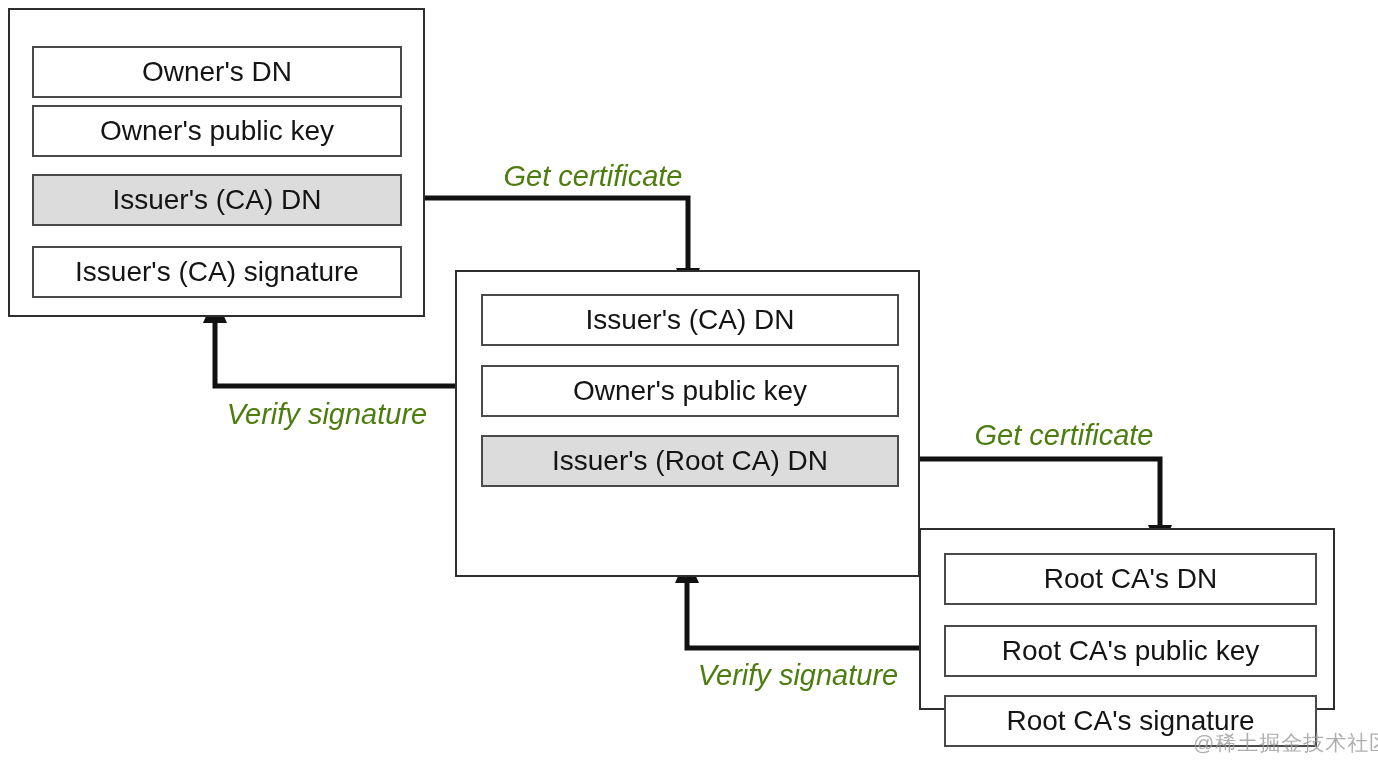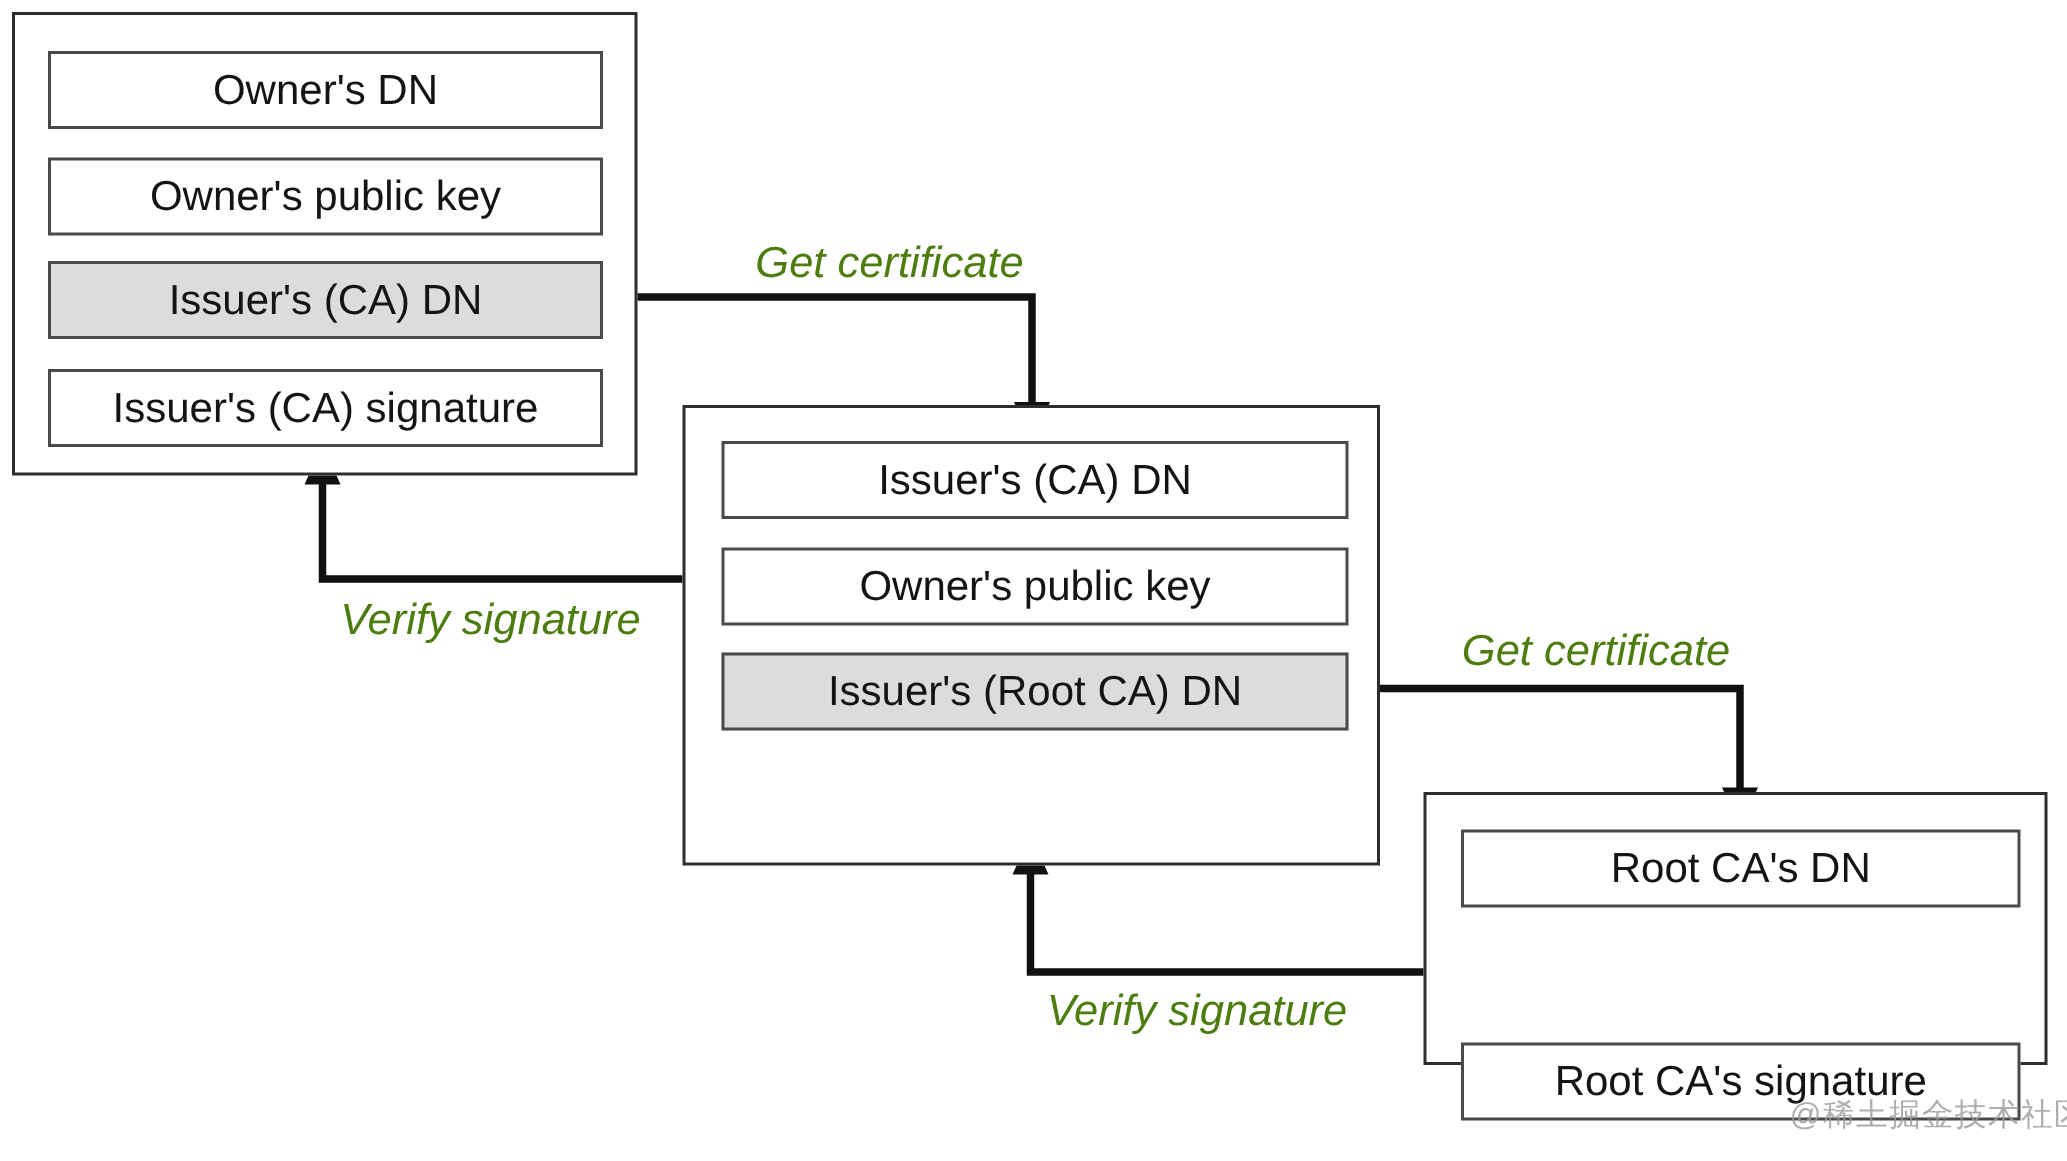--- a/index.html
+++ b/index.html
@@ -26,35 +26,35 @@
     justify-content: center;
     font-size: 28px;
     color: #141414;
     white-space: nowrap;
   }
   .row.shaded { background: #dcdcdc; }
 
   
   .cert1 { left: 8px;  top: 8px;   width: 417px; height: 309px; }
   .cert1 .row { left: 22px; width: 370px; height: 52px; }
-  .cert1 .r1 { top: 24px; }
+  .cert1 .r1 { top: 36px; }
   .cert1 .r2 { top: 95px; }
   .cert1 .r3 { top: 164px; }
   .cert1 .r4 { top: 236px; }
 
   
   .cert2 { left: 455px; top: 270px; width: 465px; height: 307px; }
   .cert2 .row { left: 24px; width: 418px; height: 52px; }
   .cert2 .r1 { top: 22px; }
   .cert2 .r2 { top: 93px; }
   .cert2 .r3 { top: 163px; }
   .cert2 .r4 { top: 235px; }
 
   
-  .cert3 { left: 949px; top: 528px; width: 416px; height: 182px; }
+  .cert3 { left: 919px; top: 528px; width: 416px; height: 182px; }
   .cert3 .row { left: 23px; width: 373px; height: 52px; }
   .cert3 .r1 { top: 23px; }
   .cert3 .r2 { top: 95px; }
   .cert3 .r3 { top: 165px; }
 
   .arrow-layer {
     position: absolute;
     left: 0; top: 0;
     width: 1378px; height: 774px;
     pointer-events: none;
@@ -110,20 +110,21 @@
   </div>
 
   <div class="cert cert2">
     <div class="row r1">Issuer's (CA) DN</div>
     <div class="row r2">Owner's public key</div>
     <div class="row r3 shaded">Issuer's (Root CA) DN</div>
   </div>
 
   <div class="cert cert3">
     <div class="row r1">Root CA's DN</div>
+    <div class="row r2">Root CA's public key</div>
     <div class="row r3">Root CA's signature</div>
   </div>
 
   <div class="arrow-label" style="left:593px; top:176px;">Get certificate</div>
   <div class="arrow-label" style="left:327px; top:414px;">Verify signature</div>
   <div class="arrow-label" style="left:1064px; top:435px;">Get certificate</div>
   <div class="arrow-label" style="left:798px; top:675px;">Verify signature</div>
 
   <div class="watermark">@稀土掘金技术社区</div>
 

